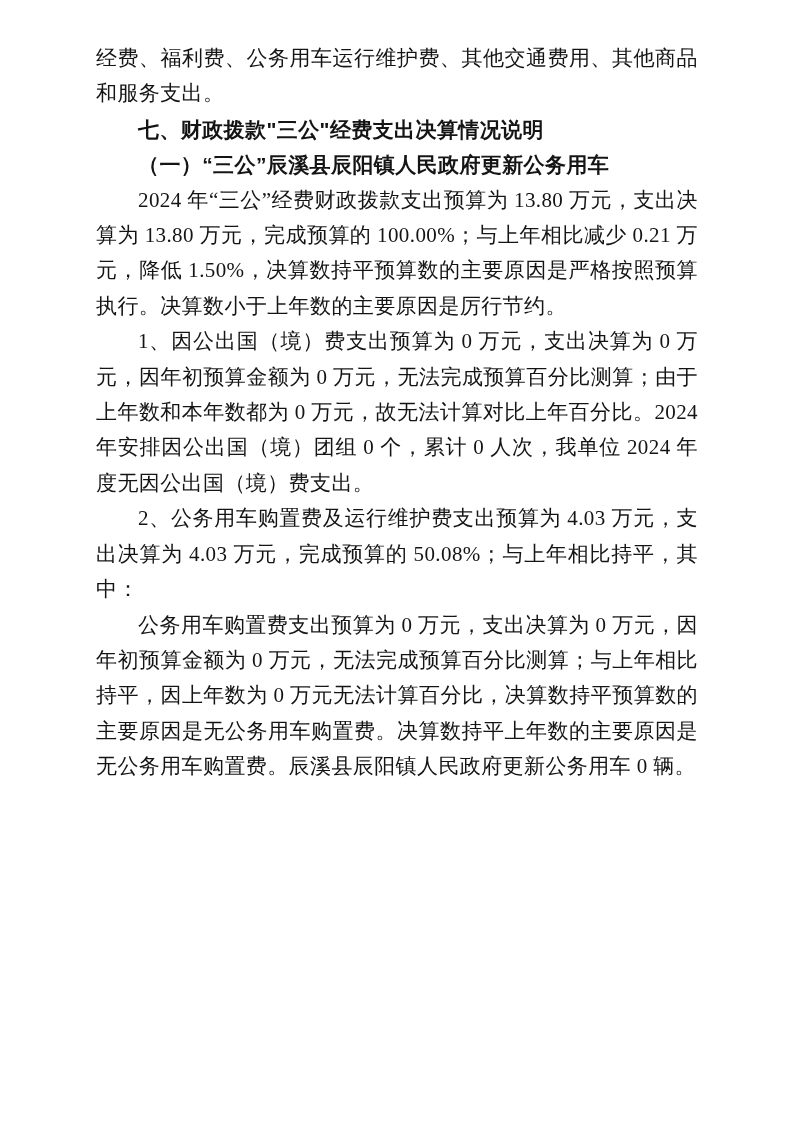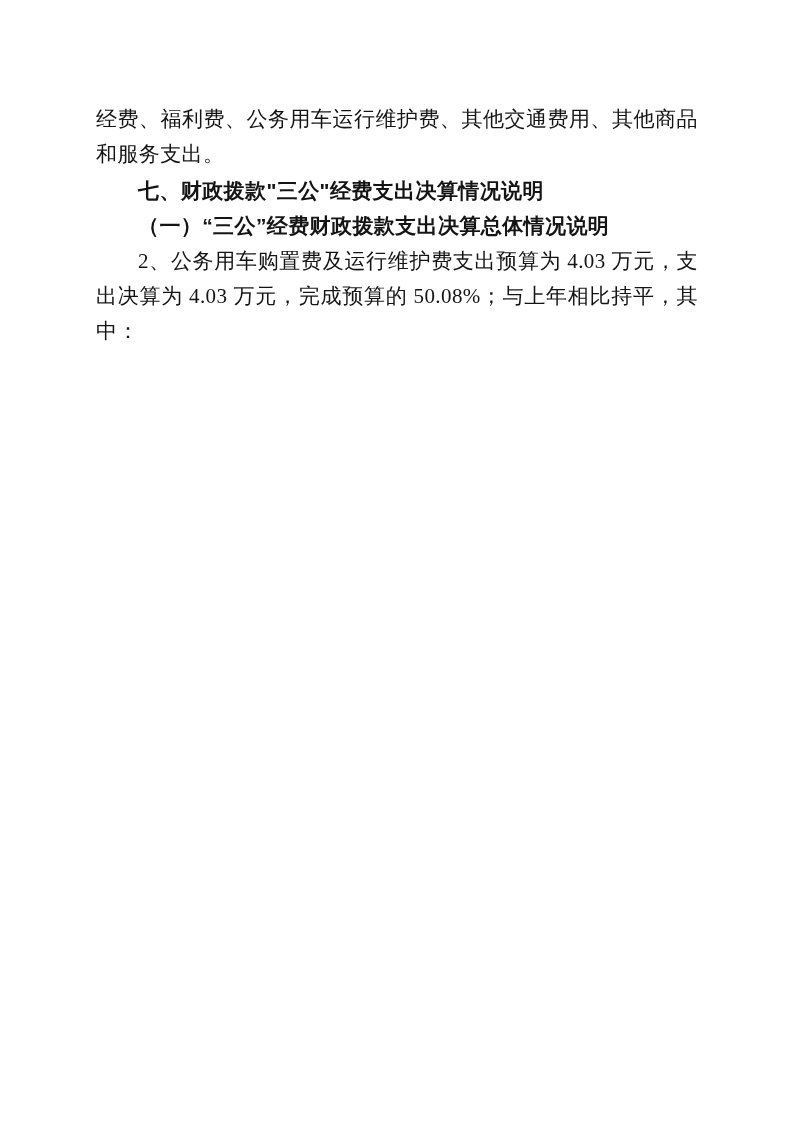--- a/index.html
+++ b/index.html
@@ -6,21 +6,21 @@
     margin: 0;
     padding: 0;
     background: #ffffff;
   }
   .page {
     position: relative;
     width: 793px;
     height: 1122px;
     box-sizing: border-box;
     background: #ffffff;
-    padding: 102px 95px 0 96px;
+    padding: 41px 95px 0 96px;
     overflow: hidden;
     color: #141414;
     font-family: "Liberation Serif", "DejaVu Serif", serif;
   }
   .para {
     margin: 0;
     font-size: 21px;
     line-height: 35.4px;
     text-align: justify;
     text-justify: inter-character;
@@ -42,21 +42,24 @@
   }
 </style>
 </head>
 <body>
 
 <div class="page">
   <p class="para no-indent">经费、福利费、公务用车运行维护费、其他交通费用、其他商品和服务支出。</p>
 
   <p class="heading">七、财政拨款"三公"经费支出决算情况说明</p>
 
-  <p class="heading">（一）“三公”经费财政拨款支出决算总体情况说明</p>
+  <p class="heading">（一）“三公”辰溪县辰阳镇人民政府更新公务用车</p>
+
+  <p class="para">2024 年“三公”经费财政拨款支出预算为 13.80 万元，支出决算为 13.80 万元，完成预算的 100.00%；与上年相比减少 0.21 万元，降低 1.50%，决算数持平预算数的主要原因是严格按照预算执行。决算数小于上年数的主要原因是厉行节约。</p>
 
 
-
+  <p class="para">1、因公出国（境）费支出预算为 0 万元，支出决算为 0 万元，因年初预算金额为 0 万元，无法完成预算百分比测算；由于上年数和本年数都为 0 万元，故无法计算对比上年百分比。2024 年安排因公出国（境）团组 0 个，累计 0 人次，我单位 2024 年度无因公出国（境）费支出。</p>
 
   <p class="para">2、公务用车购置费及运行维护费支出预算为 4.03 万元，支出决算为 4.03 万元，完成预算的 50.08%；与上年相比持平，其中：</p>
 
+  <p class="para">公务用车购置费支出预算为 0 万元，支出决算为 0 万元，因年初预算金额为 0 万元，无法完成预算百分比测算；与上年相比持平，因上年数为 0 万元无法计算百分比，决算数持平预算数的主要原因是无公务用车购置费。决算数持平上年数的主要原因是无公务用车购置费。辰溪县辰阳镇人民政府更新公务用车 0 辆。</p>
 
 </div>
 
 </body></html>

